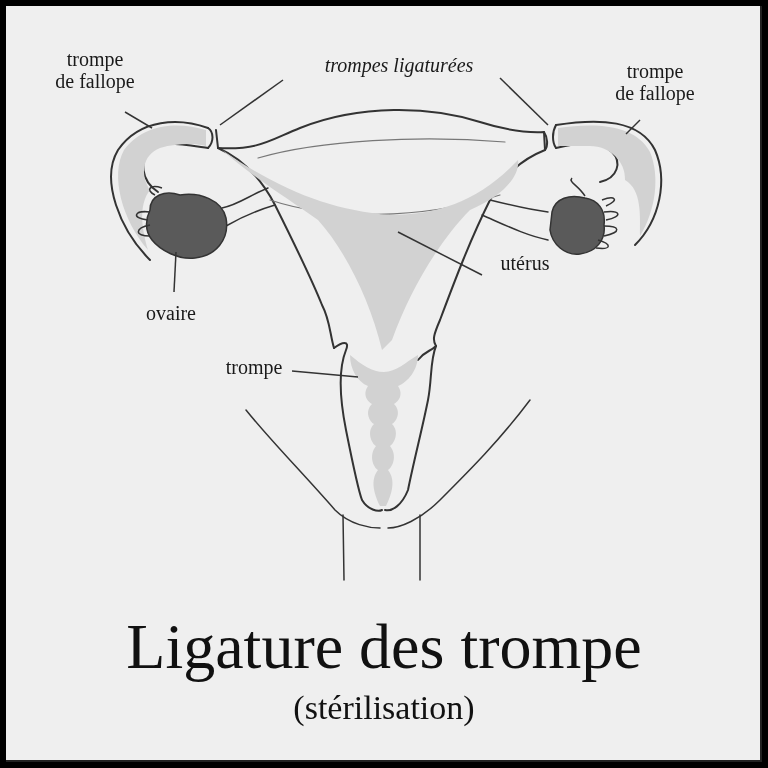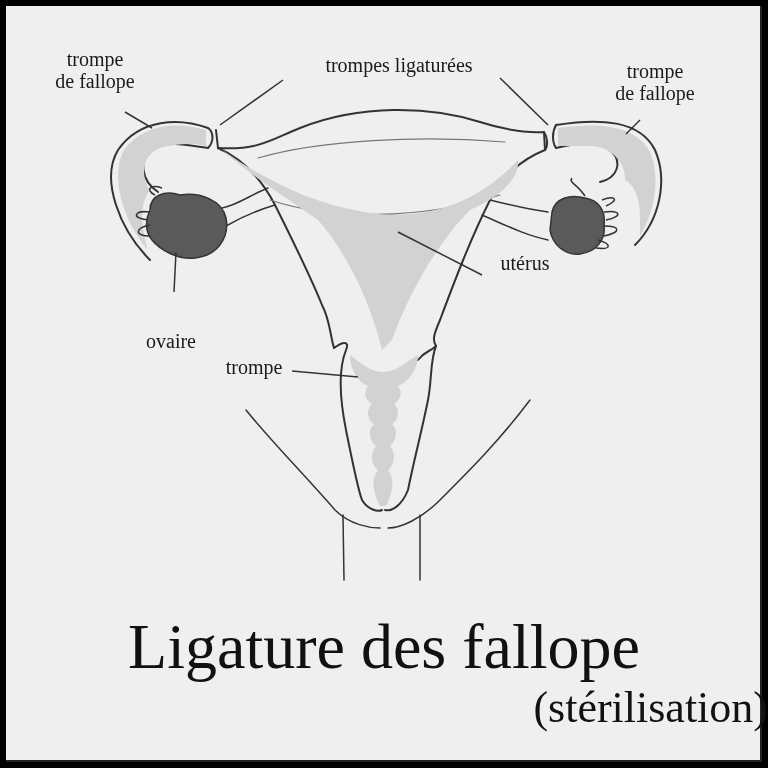--- a/index.html
+++ b/index.html
@@ -1,21 +1,21 @@
 <!DOCTYPE html>
 <html><head>
 <meta charset="utf-8">
 <style>
   html, body { margin:0; padding:0; }
   body { width:768px; height:768px; background:#000; position:relative; overflow:hidden; font-family:"Liberation Serif","DejaVu Serif",serif; }
   .frame { position:absolute; left:6px; top:6px; width:754px; height:754px; background:#efefef; border-right:2px solid #222; border-bottom:2px solid #222; }
   svg.art { position:absolute; left:0; top:0; }
   .lbl { position:absolute; color:#1a1a1a; font-size:20px; line-height:22px; text-align:center; white-space:nowrap; }
   .title { position:absolute; left:0; width:768px; text-align:center; color:#111; font-size:64px; line-height:70px; top:612px; letter-spacing:0px; font-family:"Liberation Serif","DejaVu Serif",serif; }
-  .subtitle { position:absolute; left:0; width:768px; text-align:right; color:#111; font-size:44px; line-height:40px; top:688px; }
+  .subtitle { position:absolute; left:0; width:768px; text-align:center; color:#111; font-size:34px; line-height:40px; top:688px; }
 </style>
 </head>
 <body>
 
 <div class="frame"></div>
 
 <svg class="art" width="768" height="768" viewBox="0 0 768 768">
   <g fill="none" stroke="#333" stroke-width="2" stroke-linecap="round" stroke-linejoin="round">
 
     <path d="M218 148 C 260 150, 270 140, 300 128 C 360 104, 430 106, 480 122 C 505 130, 525 133, 544 132 L 545 150 C 520 160, 505 175, 490 200 C 470 240, 455 280, 440 320 C 434 334, 432 340, 436 346 C 430 352, 426 350, 418 360"></path>
@@ -79,23 +79,23 @@
     <path d="M398 232 L 482 275"></path>
     <path d="M176 252 L 174 292"></path>
     <path d="M292 371 L 358 377"></path>
   </g>
 </svg>
 
 <div class="lbl" style="left:30px; top:48px; width:130px;">
   <div>trompe</div>
   <div>de fallope</div>
 </div>
-<div class="lbl" style="left:276px; top:54px; width:246px;">trompes ligaturées</div>
+<div class="lbl" style="left:276px; top:54px; width:246px;font-style:italic;">trompes ligaturées</div>
 <div class="lbl" style="left:590px; top:60px; width:130px;">
   <div>trompe</div>
   <div>de fallope</div>
 </div>
 <div class="lbl" style="left:480px; top:252px; width:90px;">utérus</div>
-<div class="lbl" style="left:126px; top:302px; width:90px;margin-top:28px;">ovaire</div>
+<div class="lbl" style="left:126px; top:302px; width:90px;">ovaire</div>
 <div class="lbl" style="left:214px; top:356px; width:80px;">trompe</div>
 
-<div class="title">Ligature des fallope</div>
+<div class="title">Ligature des trompe</div>
 <div class="subtitle">(stérilisation)</div>
 
 </body></html>

